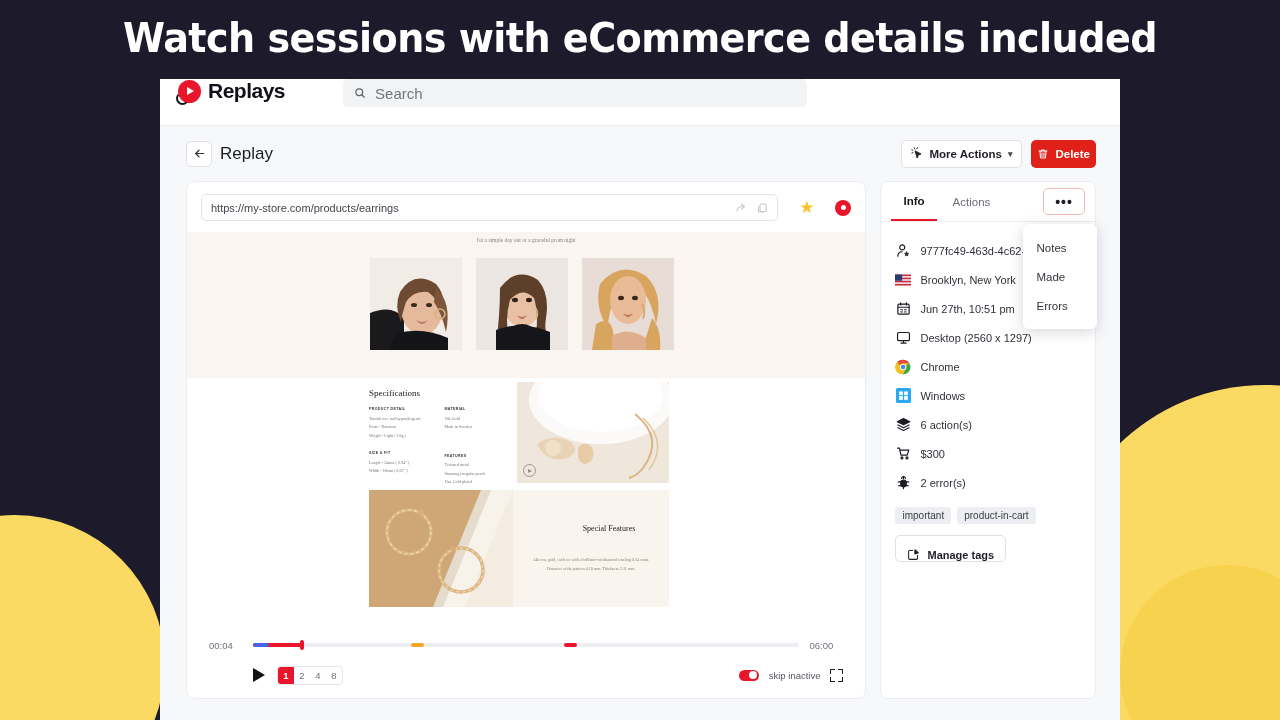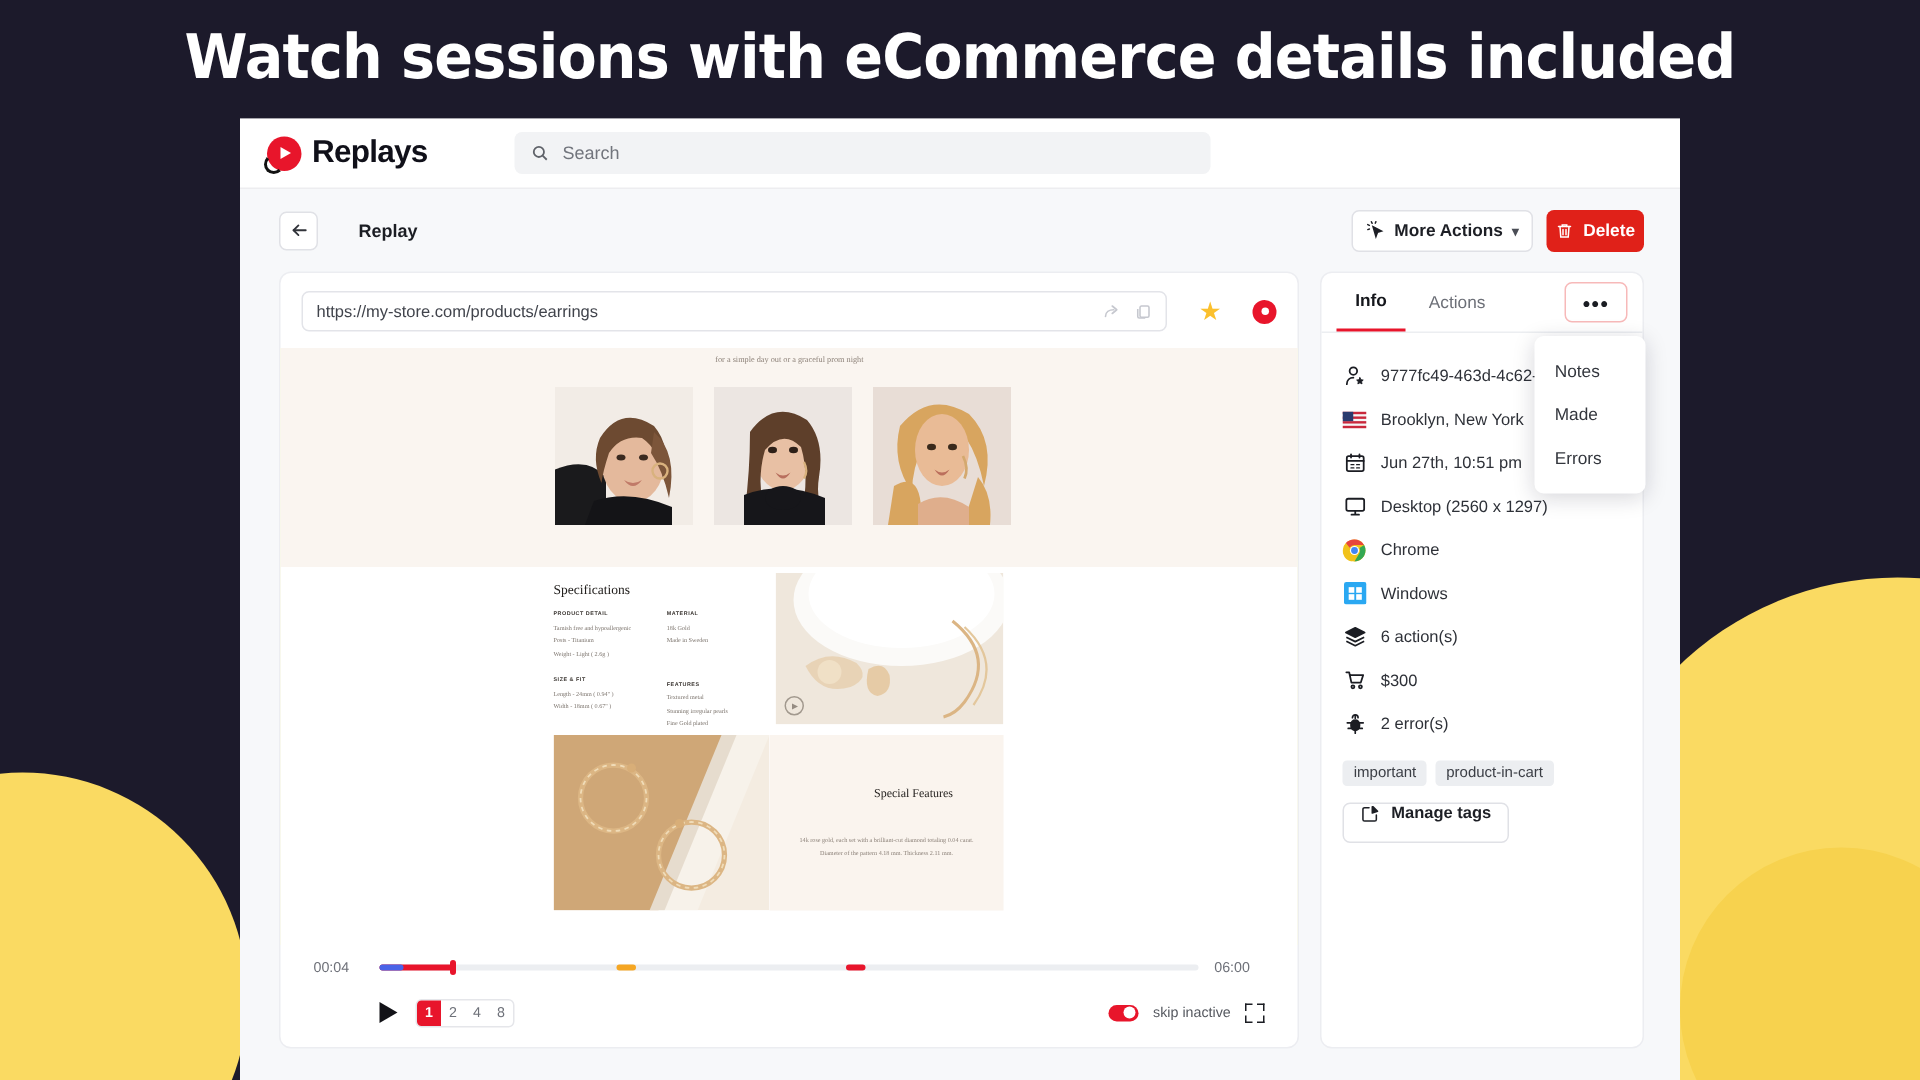--- a/index.html
+++ b/index.html
@@ -46,21 +46,21 @@
     position: absolute;
     left: 160px; top: 79px;
     width: 960px; height: 641px;
     background: #f7f8fa;
     overflow: hidden;
   }
 
   
   #app-header {
     height: 47px; background: #ffffff;
-    display: flex; align-items: center;
+    display: flex; align-items: flex-start;
     padding: 0 0 0 18px;
     border-bottom: 1px solid #ededf0;
   }
   #brand { display: flex; align-items: center; gap: 7px; }
   #brand-mark {
     width: 23px; height: 23px; border-radius: 50%;
     background: #e8152b; position: relative;
     display: flex; align-items: center; justify-content: center;
   }
   #brand-mark::after {
@@ -81,38 +81,38 @@
     font-size: 21px; font-weight: bold; color: #101019;
     letter-spacing: -0.5px;
   }
   #search-box {
     margin-left: 58px;
     width: 464px; height: 28px;
     background: #f2f3f5; border-radius: 5px;
     display: flex; align-items: center; gap: 9px;
     padding: 0 11px;
   }
-  #search-box .ph { font-size: 12px; color: #72757d; }
+  #search-box .ph { font-size: 15px; color: #72757d; }
 
   
   #sub-header {
     height: 55px;
     display: flex; align-items: center;
     padding: 0 24px 0 26px;
   }
   #back-btn {
     width: 26px; height: 26px;
     border: 1px solid #e0e1e6; border-radius: 5px;
     background: #fff;
     display: flex; align-items: center; justify-content: center;
     font-size: 13px; color: #31333a;
   }
   #page-title {
-    margin-left: 27px;
-    font-size: 12px; color: #1b1d23; font-weight: 700;
+    margin-left: 8px;
+    font-size: 17px; color: #1b1d23; font-weight: 400;
   }
   #header-actions { margin-left: auto; display: flex; gap: 9px; align-items: flex-start; }
   #more-actions-btn {
     height: 28px; background: #fff;
     border: 1px solid #e0e1e6; border-radius: 5px;
     display: flex; align-items: center; gap: 6px;
     padding: 0 9px;
     font-size: 11.5px; color: #1d1f25; font-weight: 600;
   }
   #delete-btn {
@@ -315,21 +315,21 @@
     white-space: nowrap;
   }
   .ico { width: 16px; height: 16px; flex: 0 0 16px; display:flex; align-items:center; justify-content:center; }
   #tags-row { display: flex; gap: 6px; padding: 10px 0 0 14px; }
   .tag {
     background: #eceef1; border-radius: 3px;
     padding: 3px 7px; font-size: 10px; color: #3b3e45;
   }
   #manage-tags-btn {
     margin: 11px 0 0 14px;
-    display: inline-flex; align-items: flex-start; gap: 7px;
+    display: inline-flex; align-items: flex-end; gap: 7px;
     height: 27px; padding: 0 11px;
     border: 1px solid #e0e1e6; border-radius: 5px; background: #fff;
     font-size: 11px; color: #1d1f25; font-weight: 600;
   }
   #dropdown-menu {
     position: absolute; left: 142px; top: 42px;
     width: 74px;
     background: #fff; border-radius: 6px;
     box-shadow: 0 3px 14px rgba(20,20,40,.17);
     padding: 9px 0;

